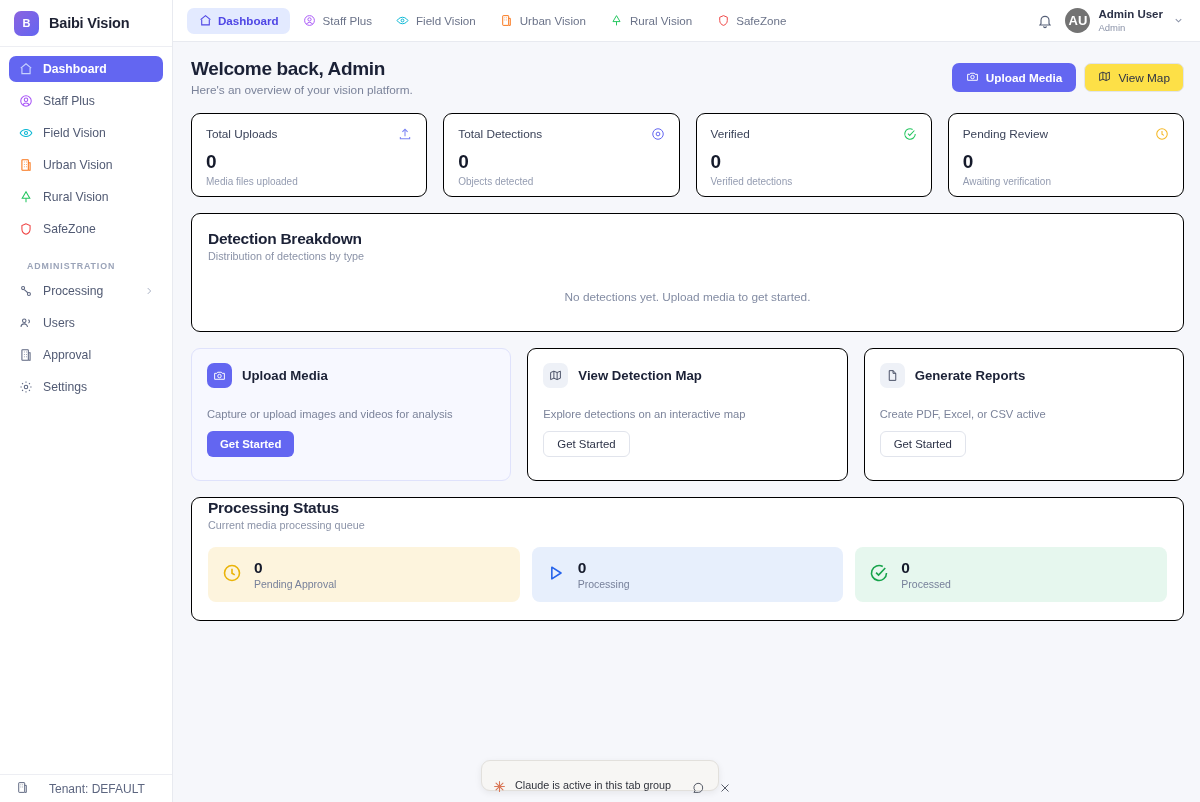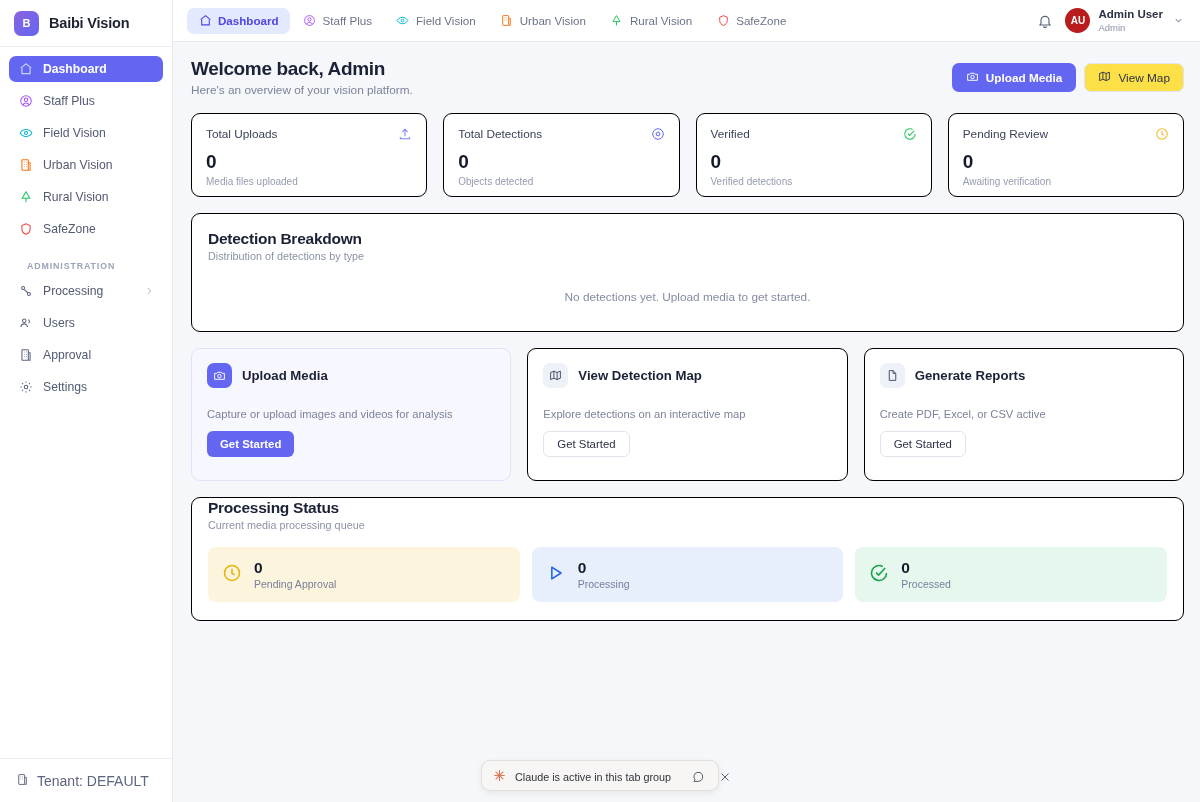--- a/index.html
+++ b/index.html
@@ -41,44 +41,44 @@
   .nav-item.active .ico svg { stroke: #c7d2fe; }
 
   .sec-label {
     font-size: 8.8px; font-weight: 700; letter-spacing: 0.9px;
     color: #9aa3b8; padding: 13px 18px 7px 18px; text-transform: uppercase;
   }
   .nav-item .chev { margin-left: auto; color: #a9b1c4; display:flex; }
 
   .tenant-bar {
     margin-top: auto; border-top: 1px solid #edeef3;
-    display: flex; align-items: center; gap: 8px;
-    padding: 13px 16px; font-size: 14px; color: #5d6680;
-    height: 44px;
+    display: flex; align-items: center; gap: 20px;
+    padding: 13px 16px; font-size: 12px; color: #5d6680;
+    height: 28px;
   }
 
   
   .main { flex: 1; display: flex; flex-direction: column; background: #f6f7fb; min-width: 0; }
   .topbar {
     height: 42px; background: #fff; border-bottom: 1px solid #e8eaf0;
     display: flex; align-items: center; padding: 0 16px 0 14px; gap: 2px;
   }
   .tab {
     display: flex; align-items: center; gap: 6px;
     height: 26px; padding: 0 11px; border-radius: 7px;
     font-size: 11.6px; color: #6b7governing; color:#6b7389; cursor: pointer; white-space: nowrap;
   }
   .tab.active { background: #e3eaff; color: #4f46e5; font-weight: 700; }
   .tab .ico { width: 14px; height: 14px; display: flex; align-items: center; justify-content: center; }
   .top-right { margin-left: auto; display: flex; align-items: center; gap: 12px; }
   .bell { color: #555f77; cursor: pointer; display:flex; }
   .user { display: flex; align-items: center; gap: 8px; cursor: pointer; }
   .avatar {
-    width: 25px; height: 25px; border-radius: 50%; background: #b91c1c;
-    color: #fff; font-size: 10px; font-weight: 700;
+    width: 25px; height: 25px; border-radius: 50%; background: #737373;
+    color: #fff; font-size: 13px; font-weight: 700;
     display: flex; align-items: center; justify-content: center;
   }
   .user-name { font-size: 11.5px; color: #2b3146; font-weight: 600; line-height: 1.25; }
   .user-role { font-size: 9.5px; color: #8b93a8; line-height: 1.25; }
   .caret { color: #8b93a8; margin-left: 2px; display:flex; }
 
   .content { padding: 16px 16px 0 18px; overflow: hidden; }
 
   .page-head { display: flex; align-items: flex-start; margin-bottom: 16px; }
   .page-title { font-size: 19px; font-weight: 700; color: #1b2136; letter-spacing: -0.35px; }
@@ -143,21 +143,21 @@
   .proc-tile.blue  { background: #e7effc; }
   .proc-tile.green { background: #e6f7ee; }
   .proc-val { font-size: 15.5px; font-weight: 700; color: #151a2b; line-height: 1.1; }
   .proc-lbl { font-size: 10.5px; color: #77809a; margin-top: 2px; }
 
   
   .toast {
     position: absolute; left: 481px; top: 760px;
     width: 238px; height: 31px; background: #f7f6f4;
     border: 1px solid #e2e0dc; border-radius: 9px;
-    display: flex; align-items: center; gap: 9px; padding: 2px 7px 0 11px;
+    display: flex; align-items: flex-start; gap: 9px; padding: 18px 7px 0 11px;
     box-shadow: 0 2px 7px rgba(0,0,0,0.07);
   }
   .toast-text { font-size: 10.8px; color: #30333c; white-space: nowrap; }
   .toast-div { width: 1px; height: 19px; background: #e2e0dc; margin-left: auto; }
   .toast-btn { color: #555a66; cursor: pointer; display: flex; padding: 2px; }
 </style>
 </head>
 <body>
 
 <div class="app">

